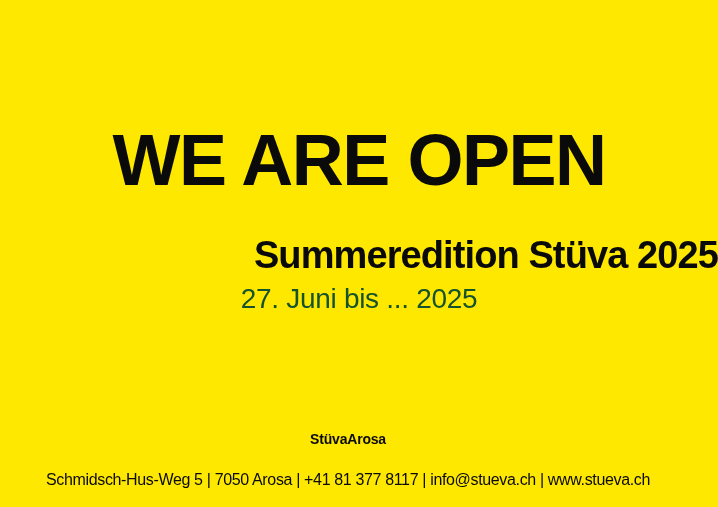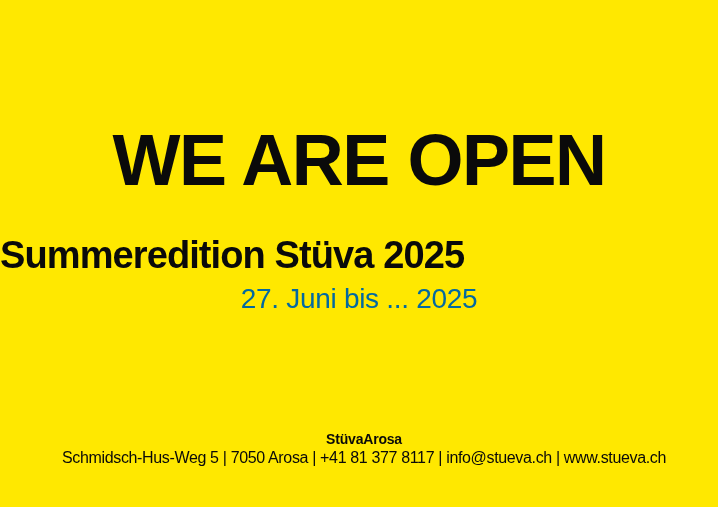--- a/index.html
+++ b/index.html
@@ -31,59 +31,58 @@
     font-weight: 700;
     letter-spacing: -1.5px;
     color: #0a0a0a;
     white-space: nowrap;
   }
   .subtitle {
     position: absolute;
     top: 233px;
     left: 0;
     width: 718px;
-    text-align: left;
+    text-align: right;
     font-size: 38px;
     line-height: 44px;
     font-weight: 700;
     letter-spacing: -0.9px;
     color: #0a0a0a;
     white-space: nowrap;
   }
   .dateline {
     position: absolute;
     top: 282px;
     left: 0;
     width: 718px;
     text-align: center;
     font-size: 28px;
     line-height: 34px;
     font-weight: 400;
     letter-spacing: -0.3px;
-    color: #0369a1;
+    color: #14532d;
     white-space: nowrap;
   }
   .footer {
     position: absolute;
     left: 0;
     top: 430px;
     width: 696px;
     text-align: center;
-    padding-left: 16px;
   }
   .brand {
     font-size: 14px;
     line-height: 18px;
     font-weight: 700;
     letter-spacing: -0.2px;
     color: #0a0a0a;
     white-space: nowrap;
   }
   .contact {
-    margin-top: 0;
+    margin-top: 22px;
     font-size: 16px;
     line-height: 20px;
     font-weight: 400;
     letter-spacing: -0.35px;
     color: #0a0a0a;
     white-space: nowrap;
   }
 </style>
 </head>
 <body>

